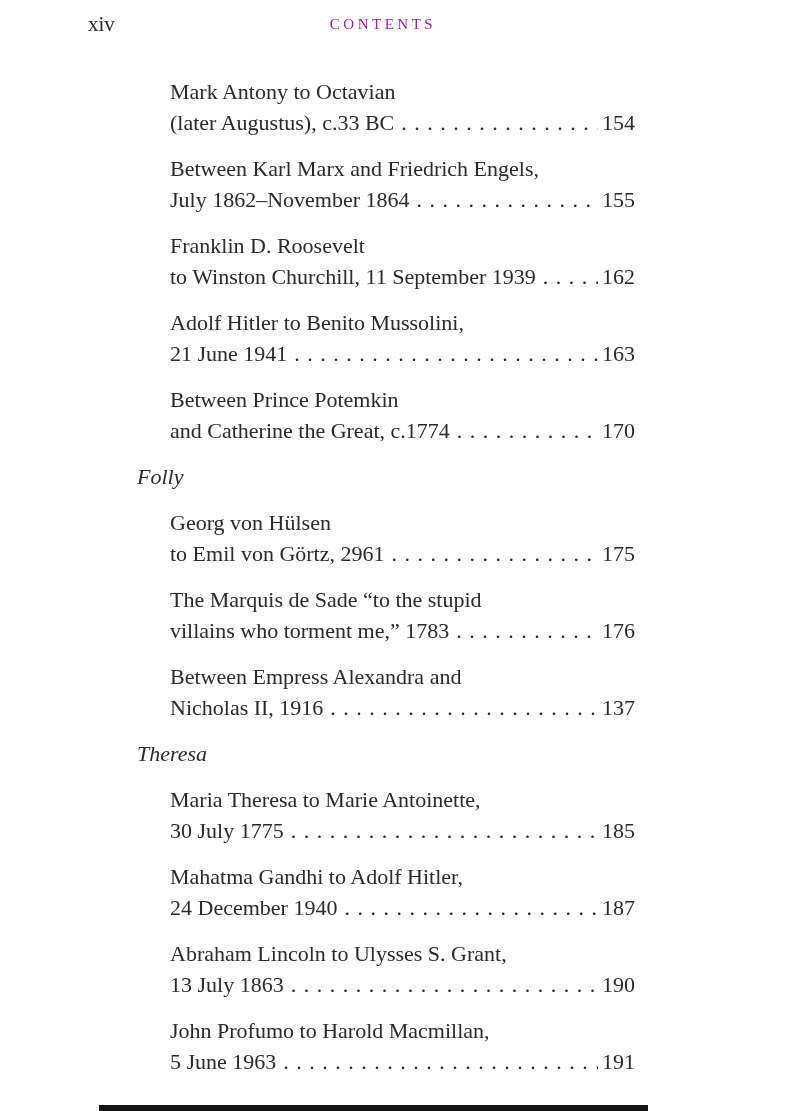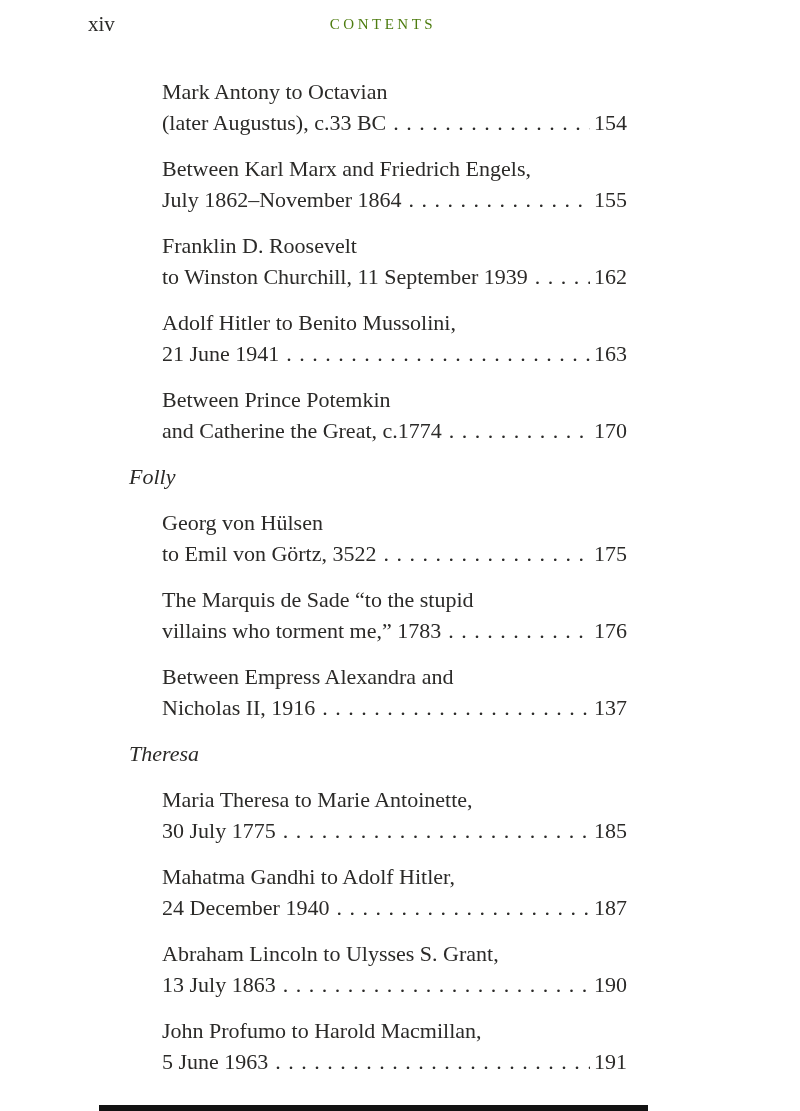--- a/index.html
+++ b/index.html
@@ -23,25 +23,25 @@
     font-size: 21px;
     color: #2b2a28;
   }
   .running-head {
     position: absolute;
     left: 383px;
     top: 16px;
     transform: translateX(-50%);
     font-size: 15px;
     letter-spacing: 3.5px;
-    color: #4d7c0f;
+    color: #a21caf;
   }
   .toc {
     position: absolute;
-    left: 162px;
+    left: 170px;
     top: 76px;
     width: 465px;
     font-size: 22px;
     line-height: 31px;
   }
   .entry { margin-bottom: 15px; }
   .entry .l1 { white-space: nowrap; }
   .l2row {
     display: flex;
     align-items: baseline;
@@ -130,21 +130,21 @@
         <span class="dots"></span>
         <span class="pg">170</span>
       </div>
     </div>
 
     <div class="sec">Folly</div>
 
     <div class="entry">
       <div class="l1">Georg von Hülsen</div>
       <div class="l2row">
-        <span class="l2">to Emil von Görtz, 3522</span>
+        <span class="l2">to Emil von Görtz, 2961</span>
         <span class="dots"></span>
         <span class="pg">175</span>
       </div>
     </div>
 
     <div class="entry">
       <div class="l1">The Marquis de Sade “to the stupid</div>
       <div class="l2row">
         <span class="l2">villains who torment me,” 1783</span>
         <span class="dots"></span>

